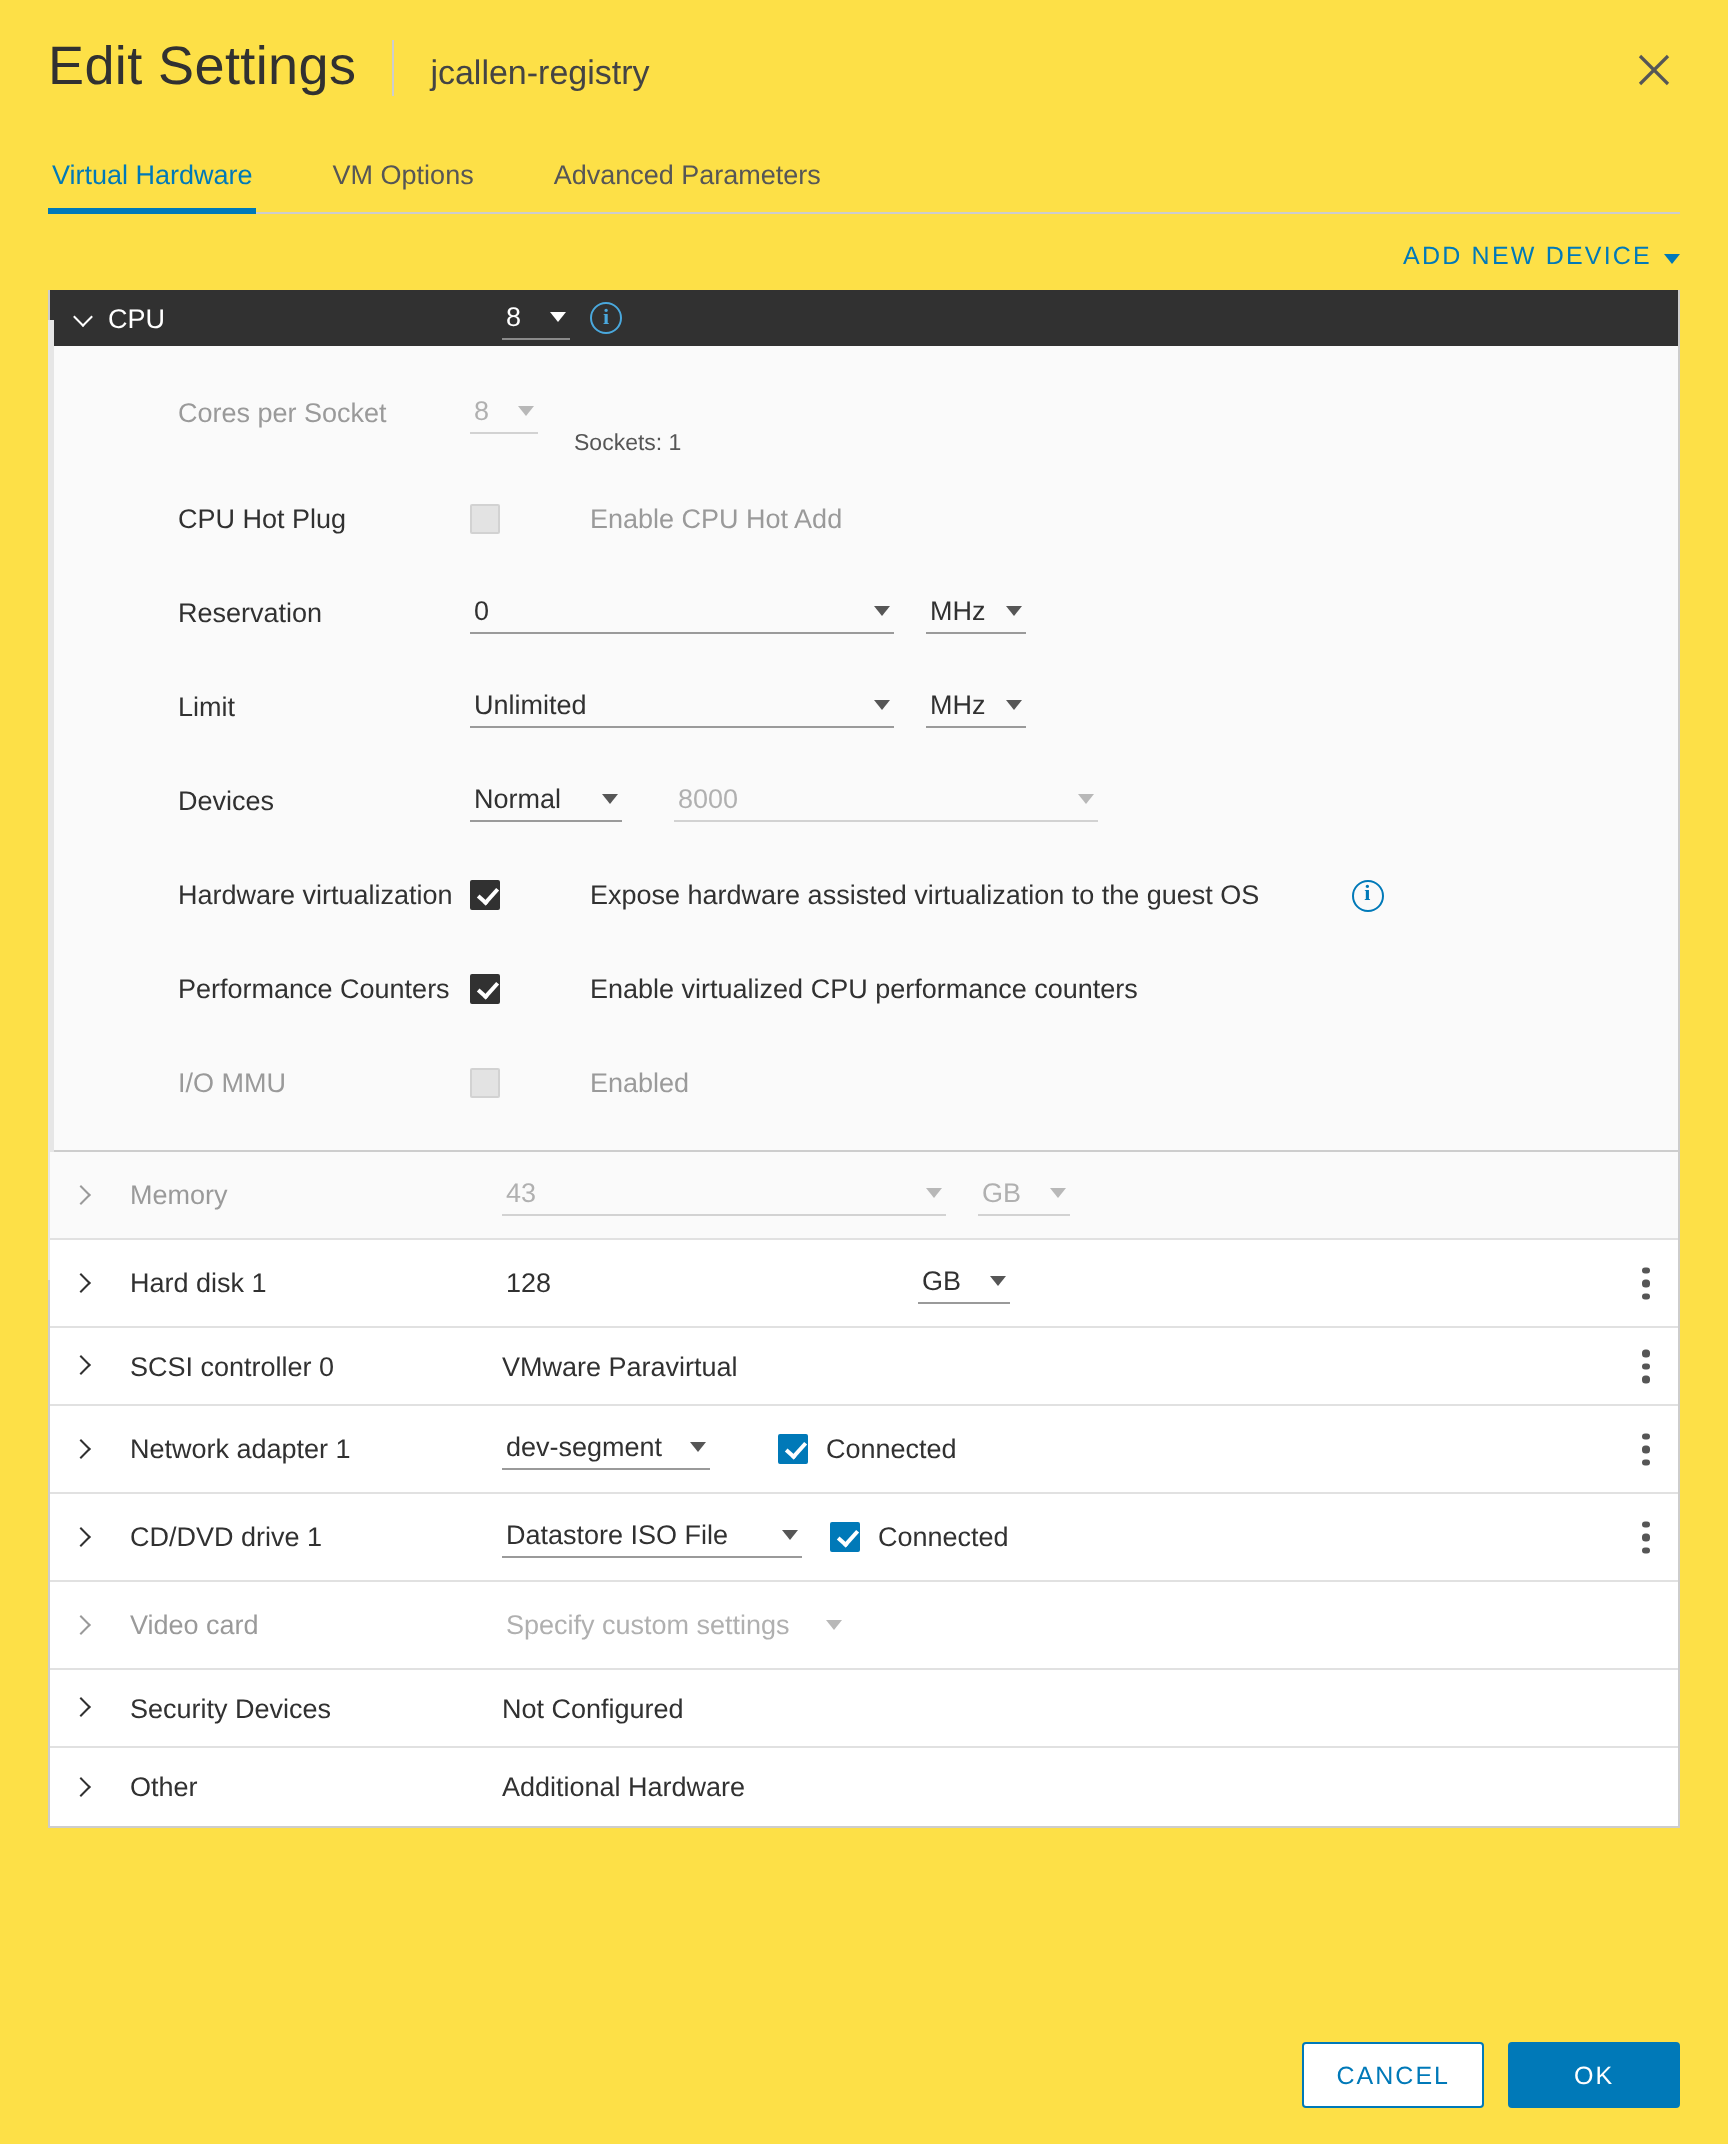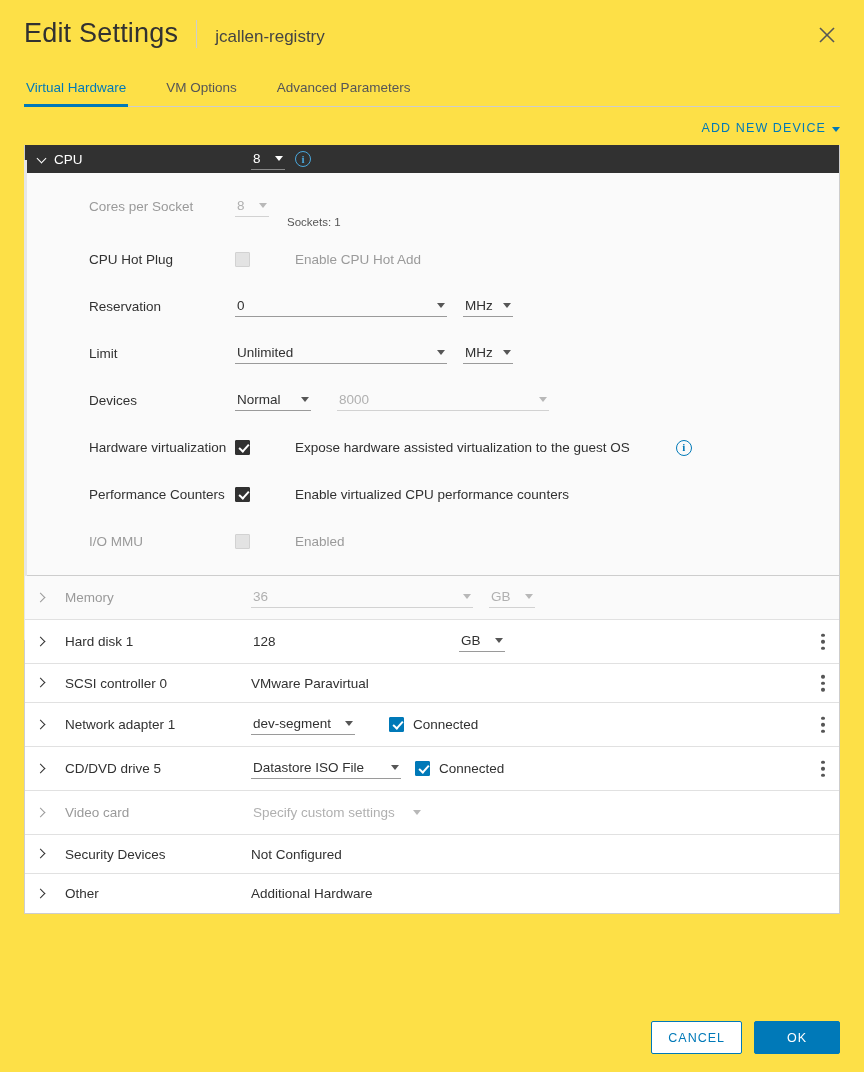--- a/index.html
+++ b/index.html
@@ -467,21 +467,21 @@
       </div>
     </div>
 
     <div class="dev-row memrow tall">
       <div class="row-label disabled">
         <span class="chev right"></span>
         <span>Memory</span>
       </div>
       <div class="dev-value">
         <div class="sel disabled" style="width:222px;">
-          <span>36</span>
+          <span>43</span>
           <span class="arrow"></span>
         </div>
         <div class="sel disabled" style="margin-left:16px;min-width:46px;">
           <span>GB</span>
           <span class="arrow"></span>
         </div>
       </div>
     </div>
 
     <div class="dev-row tall">
@@ -534,21 +534,21 @@
       <div class="kebab">
           <i></i>
           <i></i>
           <i></i>
         </div>
     </div>
 
     <div class="dev-row tall">
       <div class="row-label">
         <span class="chev right"></span>
-        <span>CD/DVD drive 5</span>
+        <span>CD/DVD drive 1</span>
       </div>
       <div class="dev-value">
         <div class="sel" style="width:150px;">
           <span>Datastore ISO File</span>
           <span class="arrow"></span>
         </div>
         <span class="cb blue checked" style="margin-left:14px;"></span>
         <span class="cb-label">Connected</span>
       </div>
       <div class="kebab">

